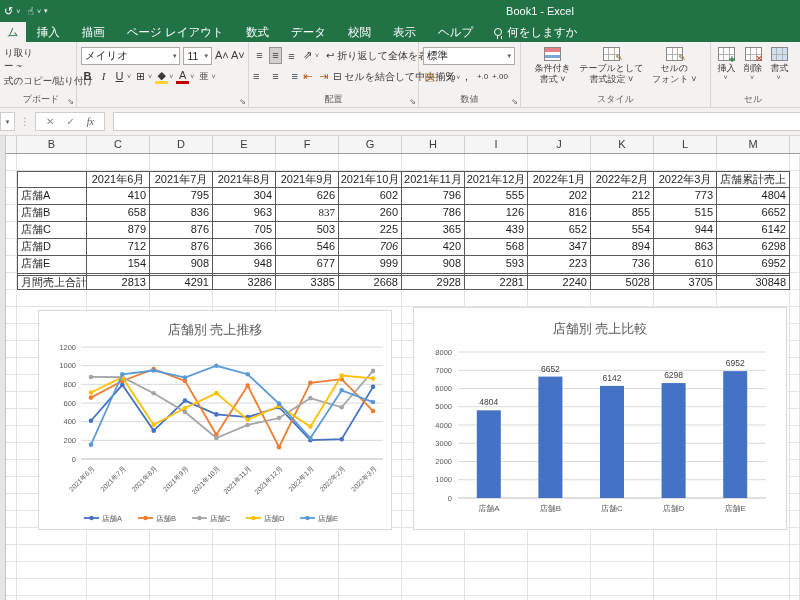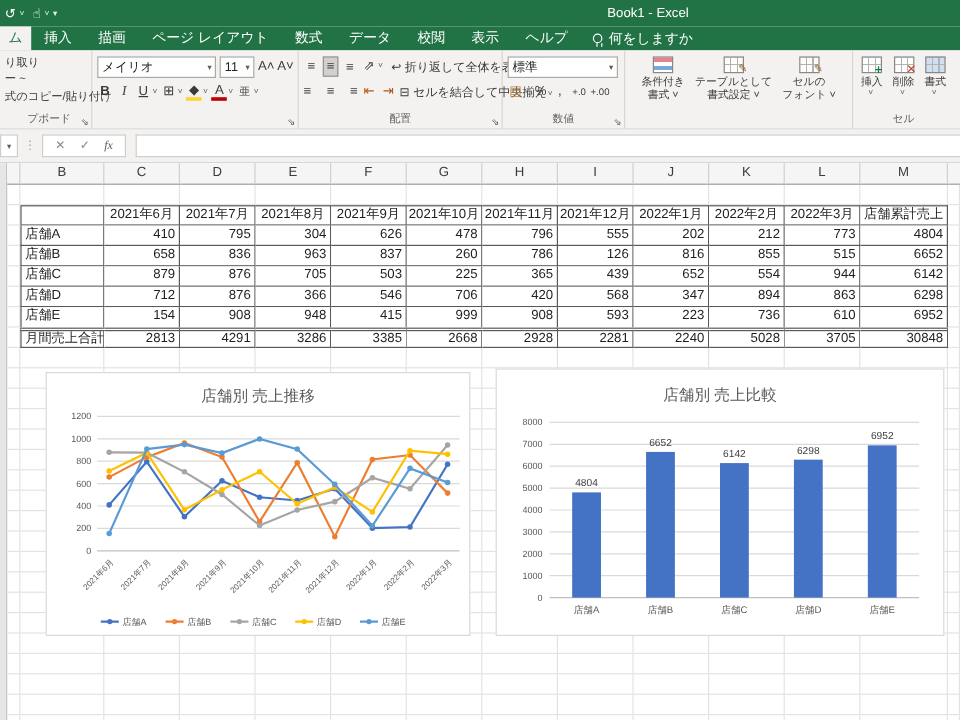--- a/index.html
+++ b/index.html
@@ -201,20 +201,21 @@
             <span class="brush">✎</span>
           </span>
         <span class="lbl"><span>テーブルとして</span><br><span>書式設定 ˅</span></span>
       </span>
       <span class="stylebtn">
         <span class="minigrid">
             <span class="brush">✎</span>
           </span>
         <span class="lbl"><span>セルの</span><br><span>フォント ˅</span></span>
       </span>
+      <div class="grp-label">スタイル</div>
     </div>
 
     <div class="grp" style="width:84px;border-right:none;text-align:center">
       <span class="stylebtn">
         <span class="minigrid">
             <span class="ov" style="color:#107c41">＋</span>
           </span>
         <span class="lbl">挿入</span>
         <span class="dc2">˅</span>
       </span>
@@ -296,36 +297,36 @@
           <div class="c t top ctr" style="width: 73px;">店舗累計売上</div>
           <div class="c fill"></div>
         </div>
         <div class="grow">
           <div class="c" style="width: 11px;"></div>
           <div class="c t first" style="width: 70px;">店舗A</div>
           <div class="c t num" style="width: 63px;">410</div>
           <div class="c t num" style="width: 63px;">795</div>
           <div class="c t num" style="width: 63px;">304</div>
           <div class="c t num" style="width: 63px;">626</div>
-          <div class="c t num" style="width: 63px;">478</div>
+          <div class="c t num" style="width: 63px;">602</div>
           <div class="c t num" style="width: 63px;">796</div>
           <div class="c t num" style="width: 63px;">555</div>
           <div class="c t num" style="width: 63px;">202</div>
           <div class="c t num" style="width: 63px;">212</div>
           <div class="c t num" style="width: 63px;">773</div>
           <div class="c t num" style="width: 73px;">4804</div>
           <div class="c fill"></div>
         </div>
         <div class="grow">
           <div class="c" style="width: 11px;"></div>
           <div class="c t first" style="width: 70px;">店舗B</div>
           <div class="c t num" style="width: 63px;">658</div>
           <div class="c t num" style="width: 63px;">836</div>
           <div class="c t num" style="width: 63px;">963</div>
-          <div class="c t num" style="width: 63px;">837</div>
+          <div class="c t num" style="width: 63px; font-family: Liberation Serif, serif;">837</div>
           <div class="c t num" style="width: 63px;">260</div>
           <div class="c t num" style="width: 63px;">786</div>
           <div class="c t num" style="width: 63px;">126</div>
           <div class="c t num" style="width: 63px;">816</div>
           <div class="c t num" style="width: 63px;">855</div>
           <div class="c t num" style="width: 63px;">515</div>
           <div class="c t num" style="width: 73px;">6652</div>
           <div class="c fill"></div>
         </div>
         <div class="grow">
@@ -344,36 +345,36 @@
           <div class="c t num" style="width: 73px;">6142</div>
           <div class="c fill"></div>
         </div>
         <div class="grow">
           <div class="c" style="width: 11px;"></div>
           <div class="c t first" style="width: 70px;">店舗D</div>
           <div class="c t num" style="width: 63px;">712</div>
           <div class="c t num" style="width: 63px;">876</div>
           <div class="c t num" style="width: 63px;">366</div>
           <div class="c t num" style="width: 63px;">546</div>
-          <div class="c t num" style="width: 63px;">706</div>
+          <div class="c t num" style="width: 63px; font-style: italic;">706</div>
           <div class="c t num" style="width: 63px;">420</div>
           <div class="c t num" style="width: 63px;">568</div>
           <div class="c t num" style="width: 63px;">347</div>
           <div class="c t num" style="width: 63px;">894</div>
           <div class="c t num" style="width: 63px;">863</div>
           <div class="c t num" style="width: 73px;">6298</div>
           <div class="c fill"></div>
         </div>
         <div class="grow">
           <div class="c" style="width: 11px;"></div>
           <div class="c t first nbb" style="width: 70px;">店舗E</div>
           <div class="c t nbb num" style="width: 63px;">154</div>
           <div class="c t nbb num" style="width: 63px;">908</div>
           <div class="c t nbb num" style="width: 63px;">948</div>
-          <div class="c t nbb num" style="width: 63px;">415</div>
+          <div class="c t nbb num" style="width: 63px;">677</div>
           <div class="c t nbb num" style="width: 63px;">999</div>
           <div class="c t nbb num" style="width: 63px;">908</div>
           <div class="c t nbb num" style="width: 63px;">593</div>
           <div class="c t nbb num" style="width: 63px;">223</div>
           <div class="c t nbb num" style="width: 63px;">736</div>
           <div class="c t nbb num" style="width: 63px;">610</div>
           <div class="c t nbb num" style="width: 73px;">6952</div>
           <div class="c fill"></div>
         </div>
         <div class="grow">

